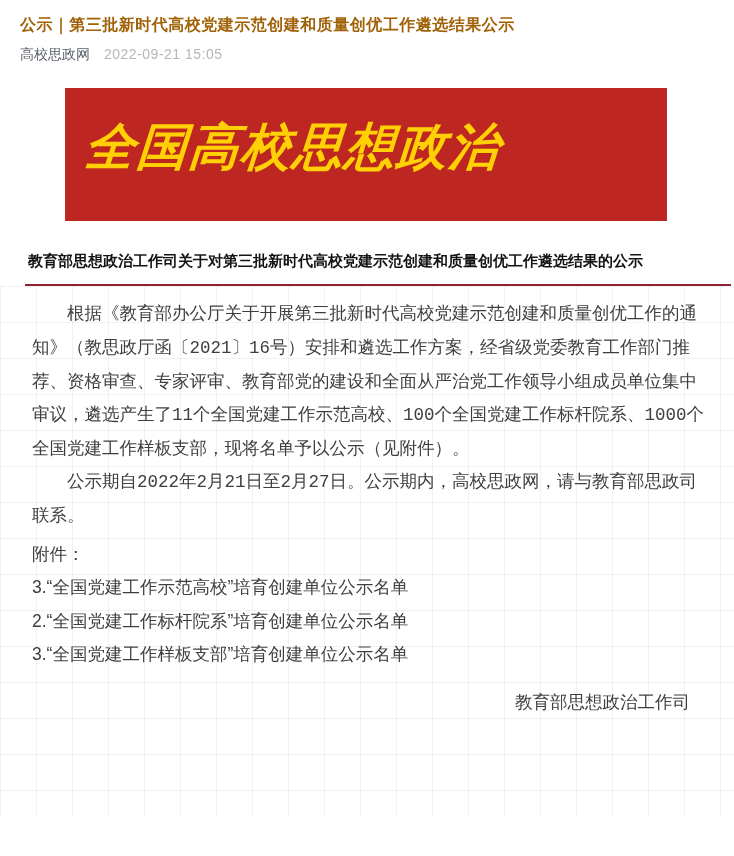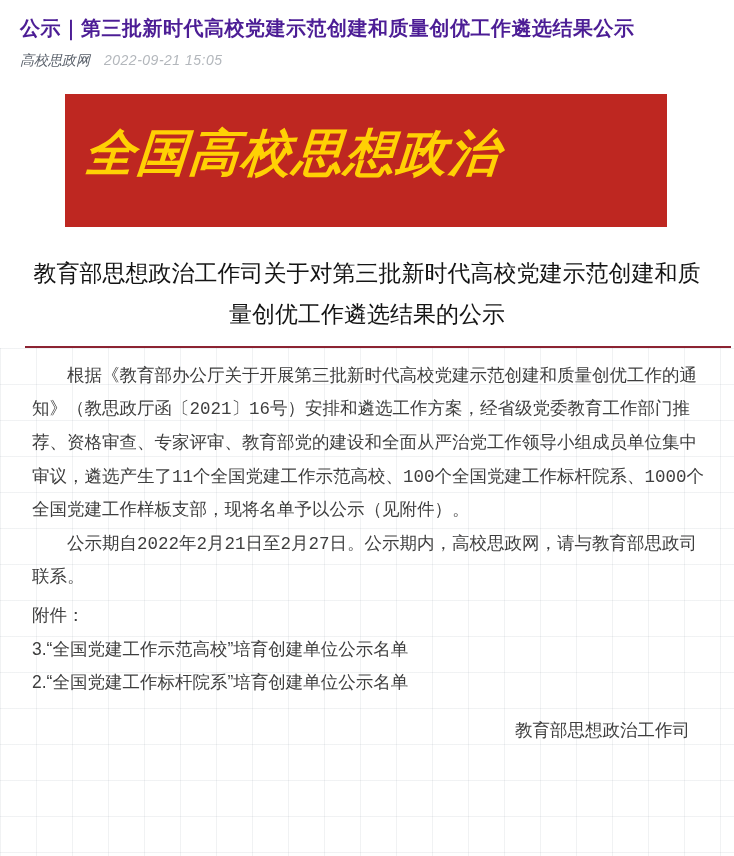--- a/index.html
+++ b/index.html
@@ -8,33 +8,32 @@
     width: 734px;
     min-height: 856px;
     font-family: "Liberation Sans", "DejaVu Sans", sans-serif;
     color: #1c1c1c;
     overflow-x: hidden;
   }
 
   
   .article-header { padding: 14px 20px 0 20px; }
   .article-title {
-    font-size: 20px;
+    font-size: 16px;
     font-weight: bold;
-    color: #4c1d95;
+    color: #a16207;
     line-height: 1.4;
     letter-spacing: 0.5px;
   }
   .article-meta {
     margin-top: 10px;
     display: flex;
     align-items: baseline;
     gap: 14px;
     font-size: 14px;
-    font-style: italic;
   }
   .meta-source { color: #59606a; }
   .meta-datetime { color: #b3b7bc; letter-spacing: 0.5px; }
 
   
   .banner {
     margin: 24px 0 0 65px;
     width: 602px;
     height: 133px;
     background: #be2721;
@@ -51,23 +50,22 @@
     letter-spacing: 2px;
     color: #ffd104;
     white-space: nowrap;
     transform: skewX(-4deg);
   }
 
   
   .doc-heading {
     margin: 26px auto 0 auto;
     width: 678px;
-    text-align: center;
-    font-size: 23px;
-    font-weight: normal;
+    font-size: 15px;
+    font-weight: bold;
     color: #141414;
     line-height: 1.8;
   }
   .doc-divider {
     margin: 10px 3px 0 25px;
     height: 2px;
     background: #8c2332;
   }
   .doc-body {
     padding: 12px 25px 10px 32px;
@@ -112,19 +110,20 @@
 <div class="doc-divider"></div>
 
 <div class="doc-body">
   <p class="doc-paragraph">根据《教育部办公厅关于开展第三批新时代高校党建示范创建和质量创优工作的通知》（教思政厅函〔2021〕16号）安排和遴选工作方案，经省级党委教育工作部门推荐、资格审查、专家评审、教育部党的建设和全面从严治党工作领导小组成员单位集中审议，遴选产生了11个全国党建工作示范高校、100个全国党建工作标杆院系、1000个全国党建工作样板支部，现将名单予以公示（见附件）。</p>
   <p class="doc-paragraph">公示期自2022年2月21日至2月27日。公示期内，高校思政网，请与教育部思政司联系。</p>
 
   <div class="attachments">
     <div class="attachment-label">附件：</div>
     <div class="attachment-item">3.“全国党建工作示范高校”培育创建单位公示名单</div>
     <div class="attachment-item">2.“全国党建工作标杆院系”培育创建单位公示名单</div>
+    <div class="attachment-item">3.“全国党建工作样板支部”培育创建单位公示名单</div>
   </div>
 
   <div class="signature-block">
     <div>教育部思想政治工作司</div>
 
   </div>
 </div>
 
 </body></html>

